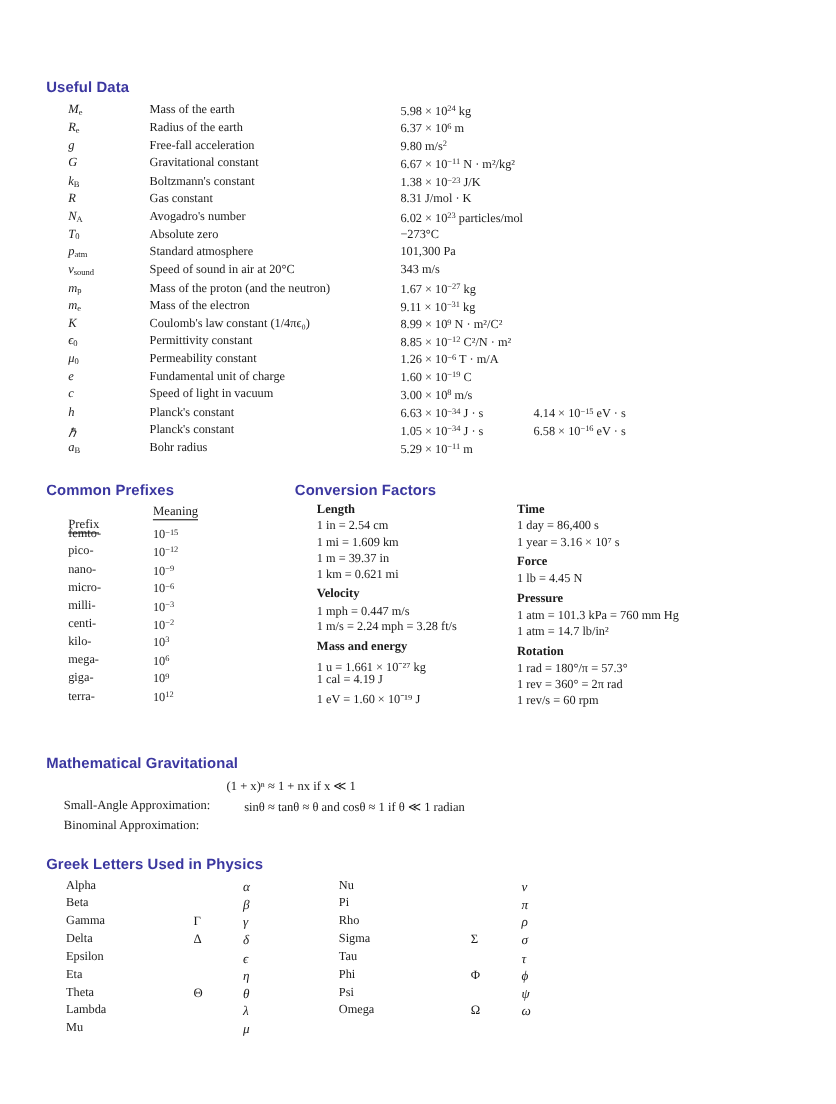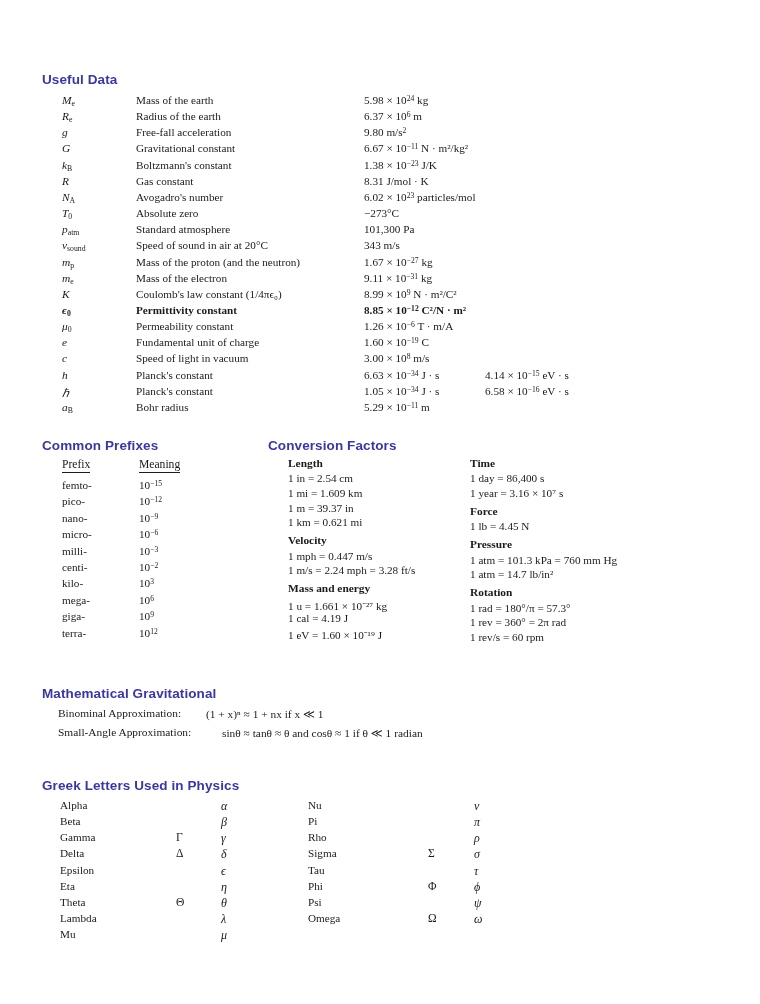--- a/index.html
+++ b/index.html
@@ -216,21 +216,21 @@
       <div class="ud-row" style="top:271.65px;">
         <span class="ud-sym">m<sub>e</sub></span>
         <span class="ud-desc">Mass of the electron</span>
         <span class="ud-val">9.11 × 10<sup>−31</sup> kg</span>
       </div>
       <div class="ud-row" style="top:287.79999999999995px;">
         <span class="ud-sym">K</span>
         <span class="ud-desc">Coulomb's law constant (1/4πϵ₀)</span>
         <span class="ud-val">8.99 × 10<sup>9</sup> N · m²/C²</span>
       </div>
-      <div class="ud-row" style="top:303.95px;font-weight:bold;">
+      <div class="ud-row" style="top:303.95px;">
         <span class="ud-sym">ϵ<sub>0</sub></span>
         <span class="ud-desc">Permittivity constant</span>
         <span class="ud-val">8.85 × 10<sup>−12</sup> C²/N · m²</span>
       </div>
       <div class="ud-row" style="top:320.09999999999997px;">
         <span class="ud-sym">μ<sub>0</sub></span>
         <span class="ud-desc">Permeability constant</span>
         <span class="ud-val">1.26 × 10<sup>−6</sup> T · m/A</span>
       </div>
       <div class="ud-row" style="top:336.25px;">
@@ -256,21 +256,21 @@
         <span class="ud-val2">6.58 × 10<sup>−16</sup> eV · s</span>
       </div>
       <div class="ud-row" style="top:400.84999999999997px;">
         <span class="ud-sym">a<sub>B</sub></span>
         <span class="ud-desc">Bohr radius</span>
         <span class="ud-val">5.29 × 10<sup>−11</sup> m</span>
       </div>
     </div>
 
   <div class="sec-head" style="left:42px; top:438px;">Common Prefixes</div>
-  <div class="pf-head" style="left:62px; top:458px;">Prefix</div>
+  <div class="pf-head" style="left:62px; top:470px;">Prefix</div>
   <div class="pf-head" style="left:139px; top:458px;">Meaning</div>
   <div id="pf-rows">
       <div class="pf-row" style="top:479px;">
         <span class="pf-name">femto-</span>
         <span class="pf-mean">10<sup>−15</sup></span>
       </div>
       <div class="pf-row" style="top:495.4px;">
         <span class="pf-name">pico-</span>
         <span class="pf-mean">10<sup>−12</sup></span>
       </div>
@@ -333,21 +333,21 @@
       <div class="cf-line" style="left:470px; top:553.8px;">1 atm = 101.3 kPa = 760 mm Hg</div>
       <div class="cf-line" style="left:470px; top:568.4px;">1 atm = 14.7 lb/in²</div>
       <div class="cf-group-title" style="left:470px; top:586.4px;">Rotation</div>
       <div class="cf-line" style="left:470px; top:601.8px;">1 rad = 180°/π = 57.3°</div>
       <div class="cf-line" style="left:470px; top:616.4px;text-align:right;">1 rev = 360° = 2π rad</div>
       <div class="cf-line" style="left:470px; top:631px;">1 rev/s = 60 rpm</div>
     </div>
 
   <div class="sec-head" style="left:42px; top:686px;">Mathematical Gravitational</div>
   <div id="ma-rows">
-      <div class="ma-label" style="top:707px;text-align:center;">Binominal Approximation:</div>
+      <div class="ma-label" style="top:745px;text-align:center;">Binominal Approximation:</div>
       <div class="ma-expr" style="left:206px; top:707px;">(1 + x)ⁿ ≈ 1 + nx if x ≪ 1</div>
       <div class="ma-label" style="top:726px;">Small-Angle Approximation:</div>
       <div class="ma-expr" style="left:222px; top:726px;">sinθ ≈ tanθ ≈ θ and cosθ ≈ 1 if θ ≪ 1 radian</div>
     </div>
 
   <div class="sec-head" style="left:42px; top:778px;">Greek Letters Used in Physics</div>
   <div id="gk-left">
       <div class="gk-row" style="left:0; top:799px; width:760px;">
         <span class="gk-name" style="left:60px;">Alpha</span>
         <span class="gk-lower" style="left:221px;">α</span>

